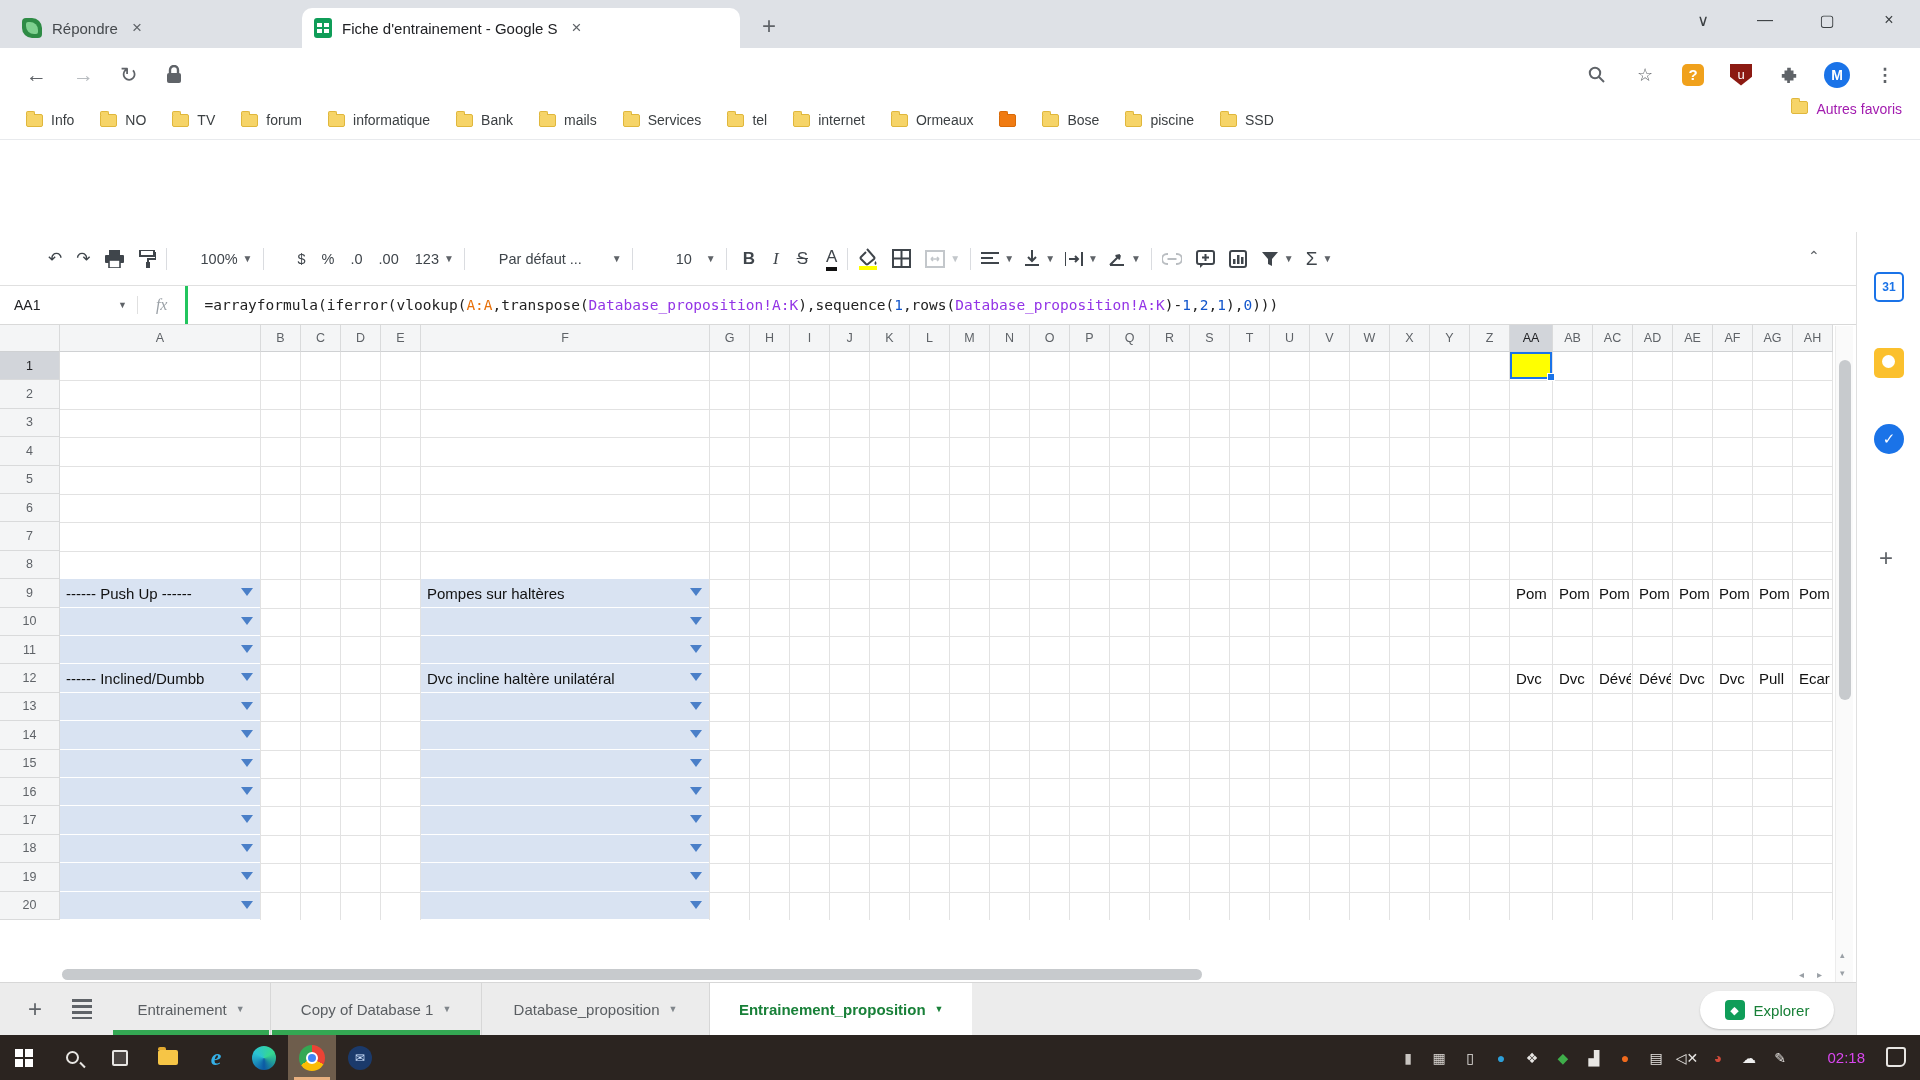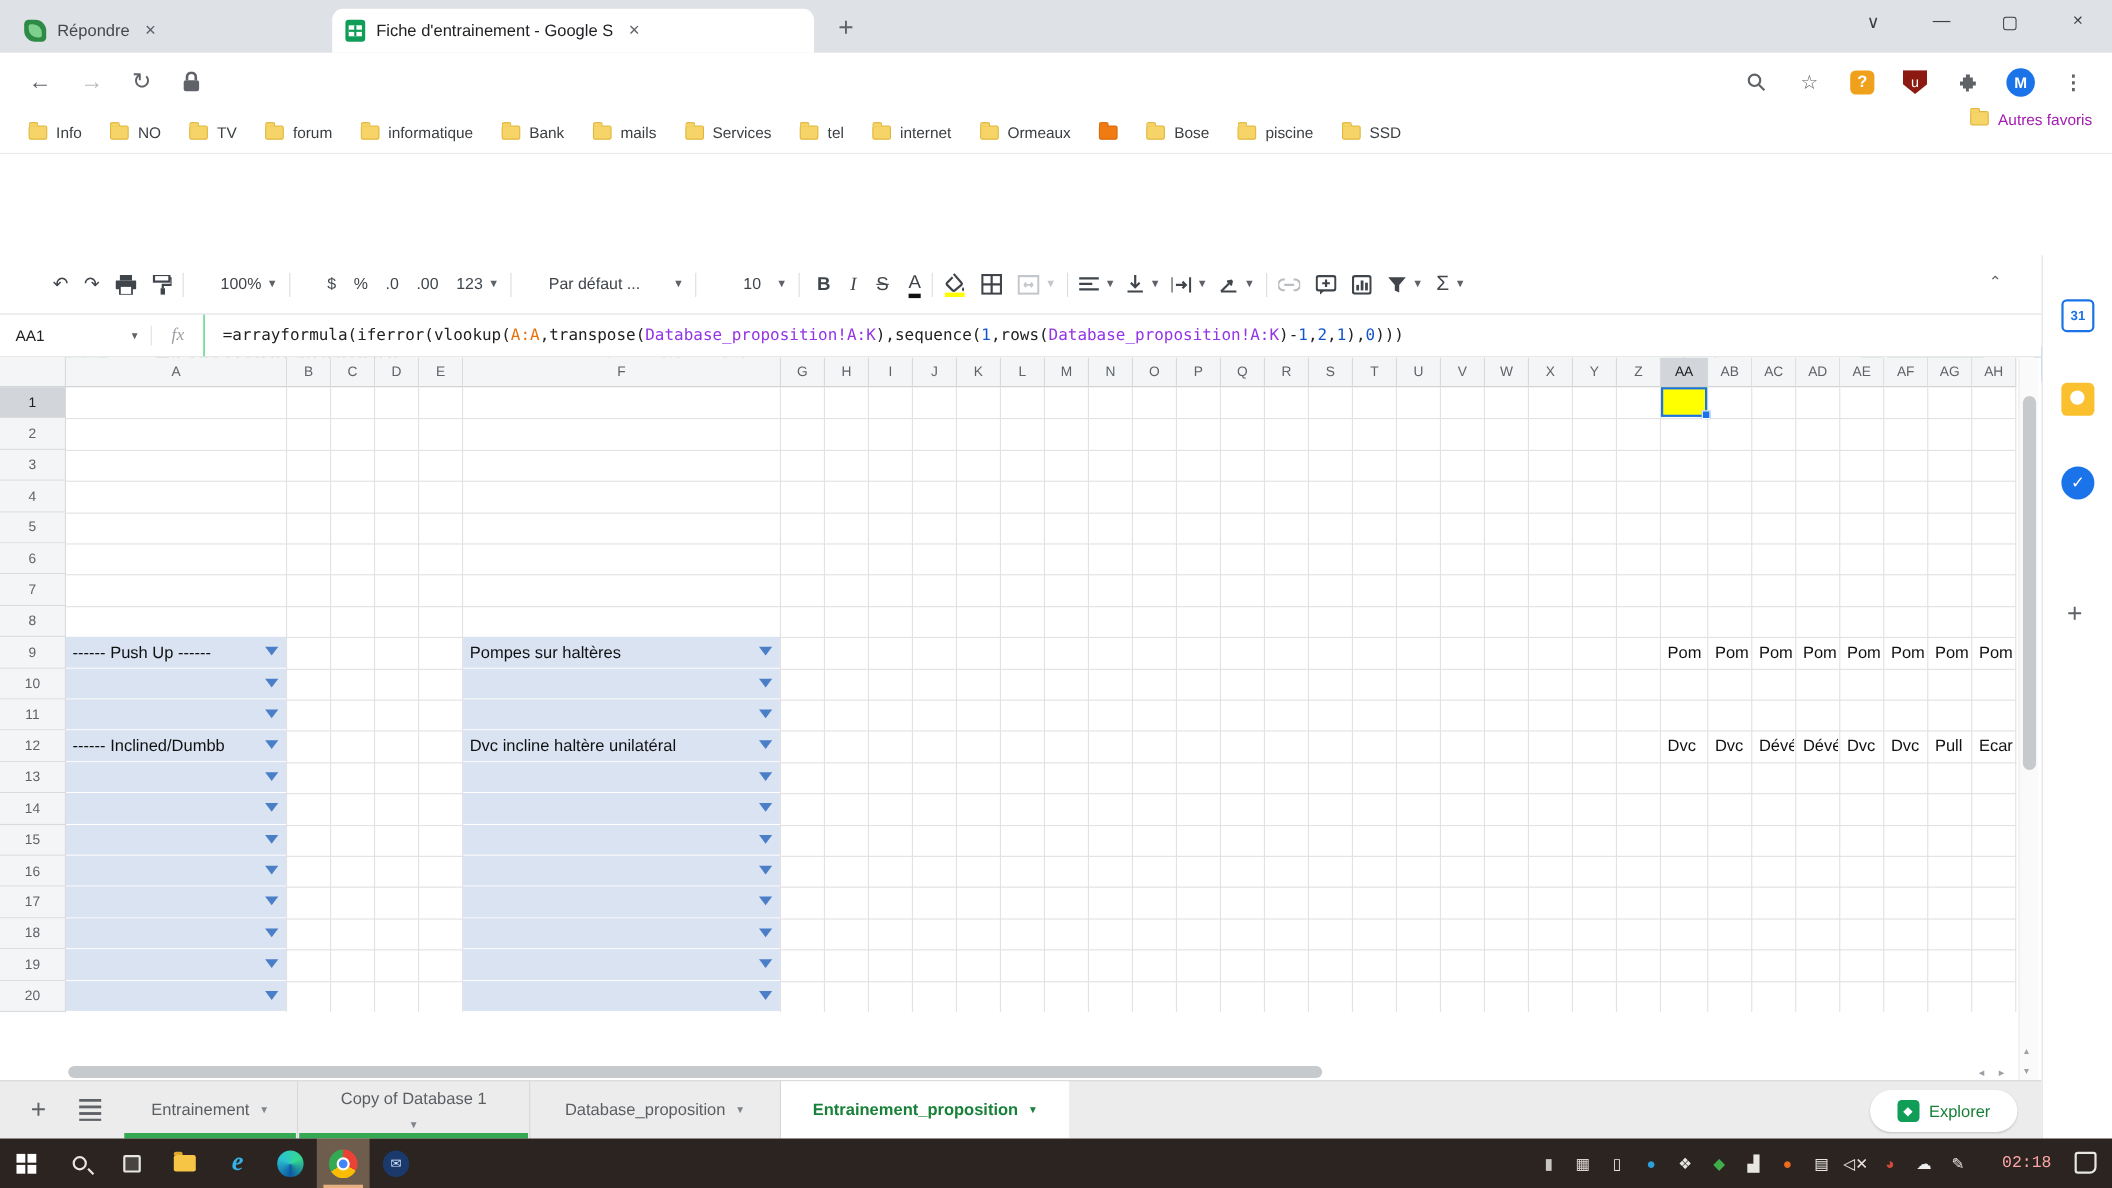--- a/index.html
+++ b/index.html
@@ -90,21 +90,21 @@
   #collapse { position:absolute; left:1808px; top:16px; font-size:14px; color:#5f6368; }
 
   
   #fbar { position:absolute; left:0; top:285px; width:1856px; height:40px; background:#fff;
     border-top:1px solid #e0e0e0; border-bottom:1px solid #d9d9d9; display:flex; align-items:center; }
   #namebox { width:118px; padding-left:14px; font-size:14px; color:#202124; }
   #namebox-caret { font-size:9px; color:#5f6368; margin-right:10px; }
   #fx { font-style:italic; color:#9aa0a6; font-size:16px; font-family:"Liberation Serif", serif; padding:0 18px;
     border-left:1px solid #e0e0e0; }
   #formula { font-family:"DejaVu Sans Mono", monospace; font-size:14.5px; padding-left:16px; white-space:nowrap;
-    border-left:1px solid #22c55e; height:100%; display:flex; align-items:center; }
+    border-left:3px solid #22c55e; height:100%; display:flex; align-items:center; }
 
   
   #grid { position:absolute; left:0; top:325px; width:1856px; height:595px; background:#fff; overflow:hidden; }
   .ghead { position:absolute; background:#f4f5f6; border-right:1px solid #d9dadb; border-bottom:1px solid #cfd1d3;
     color:#5f6368; font-size:12.5px; display:flex; align-items:center; justify-content:center; }
   .ghead.sel { background:#d2d5da; color:#202124; }
   .gline { position:absolute; background:#e2e2e2; }
   .dcell { position:absolute; background:#d9e3f2; }
   .darrow { position:absolute; width:0; height:0; border:6px solid transparent; border-top:8px solid #4a7fc8; }
   .ctext { position:absolute; font-size:15px; color:#111; white-space:nowrap; overflow:hidden; display:flex; align-items:center; }
@@ -170,21 +170,21 @@
   .ie-ic { color:#35b1e8; font-size:24px; font-weight:bold; font-family:"Liberation Serif", serif; font-style:italic; }
   .edge-ic { width:24px; height:24px; border-radius:50%; background:conic-gradient(from 180deg,#0c59a4,#2bc3d2,#35d890,#0c59a4); }
   .chrome-ic { width:26px; height:26px; border-radius:50%;
     background:conic-gradient(#ea4335 0 33%, #fbbc05 33% 66%, #34a853 66% 100%); position:relative; }
   .chrome-ic:after { content:""; position:absolute; left:7px; top:7px; width:12px; height:12px; border-radius:50%;
     background:#4285f4; border:2px solid #fff; box-sizing:border-box; }
   .mail-ic { width:24px; height:24px; border-radius:50%; background:#1b3a6b; color:#cfe3ff; font-size:12px;
     display:flex; align-items:center; justify-content:center; }
   #tray { position:absolute; right:130px; top:0; height:45px; display:flex; align-items:center; gap:11px; }
   .tray-ic { width:20px; height:20px; display:flex; align-items:center; justify-content:center; font-size:14px; color:#e8e6e3; }
-  #clock { position:absolute; right:55px; top:0; height:45px; display:flex; align-items:center; color:#fca5a5; font-size:15px;font-family:Liberation Mono, monospace; }
+  #clock { position:absolute; right:55px; top:0; height:45px; display:flex; align-items:center; color:#d946ef; font-size:15px; }
   #notif { position:absolute; right:14px; top:12px; width:20px; height:20px; border:2px solid #e8e6e3; border-radius:3px 3px 6px 3px; }
 </style>
 </head>
 <body>
 
 <div id="screen">
 
   <div id="tabbar">
     <div class="tab inactive" style="left:10px; width:286px;">
       <span class="favicon-book"></span>
@@ -692,21 +692,21 @@
     <div id="all-sheets"></div>
     <div id="explore">
       <span id="explore-ic">◆</span>
       <span>Explorer</span>
     </div>
   <div class="stab" style="left: 112px; width: 159.2px;">
         <span>Entrainement</span>
         <span class="scaret">▼</span>
         <div class="stab-strip"></div>
       </div>
-      <div class="stab" style="left: 271.2px; width: 210.8px; flex-direction: column;">
+      <div class="stab" style="left: 271.2px; width: 210.8px;">
         <span>Copy of Database 1</span>
         <span class="scaret">▼</span>
         <div class="stab-strip"></div>
       </div>
       <div class="stab" style="left: 482px; width: 228px;">
         <span>Database_proposition</span>
         <span class="scaret">▼</span>
       </div>
       <div class="stab active" style="left: 710px; width: 262.4px;">
         <span>Entrainement_proposition</span>

